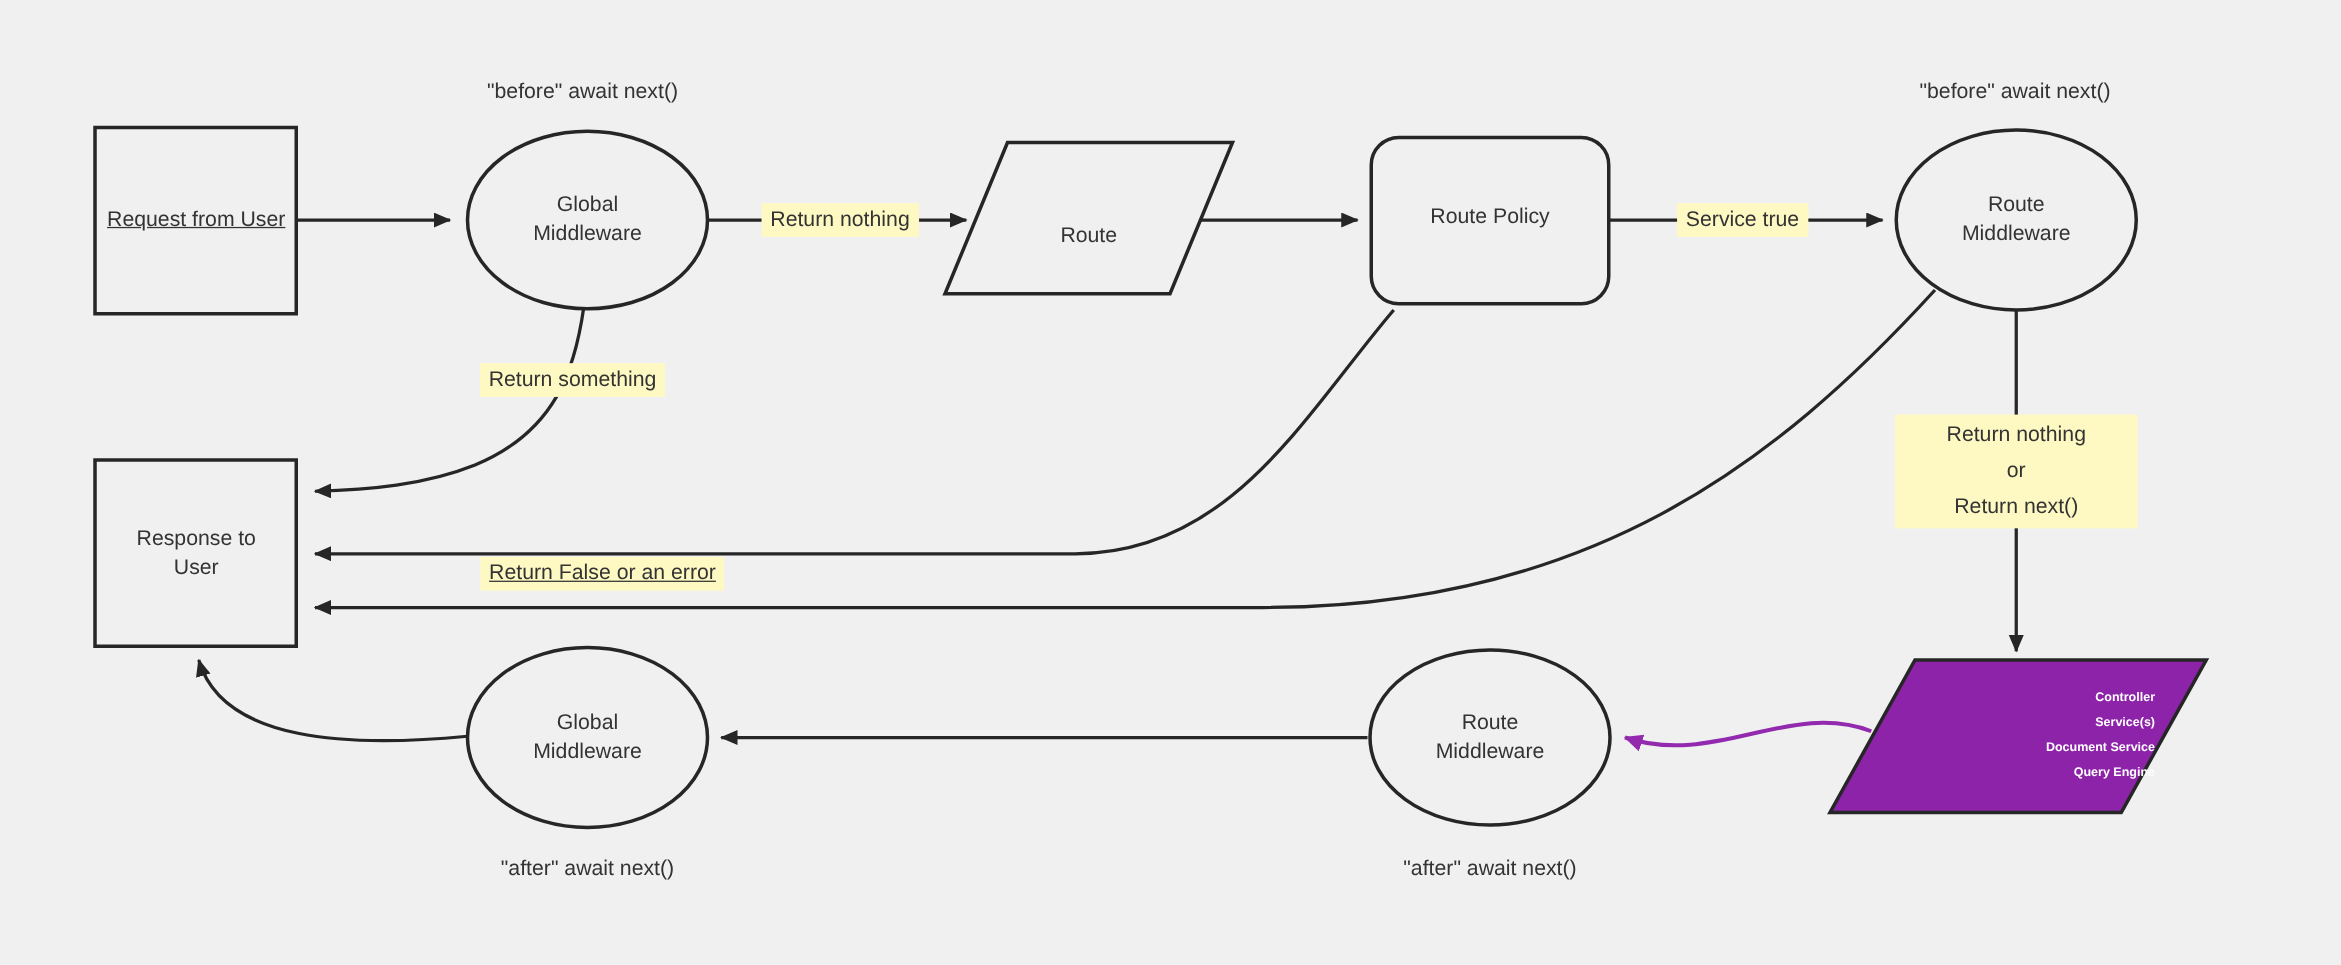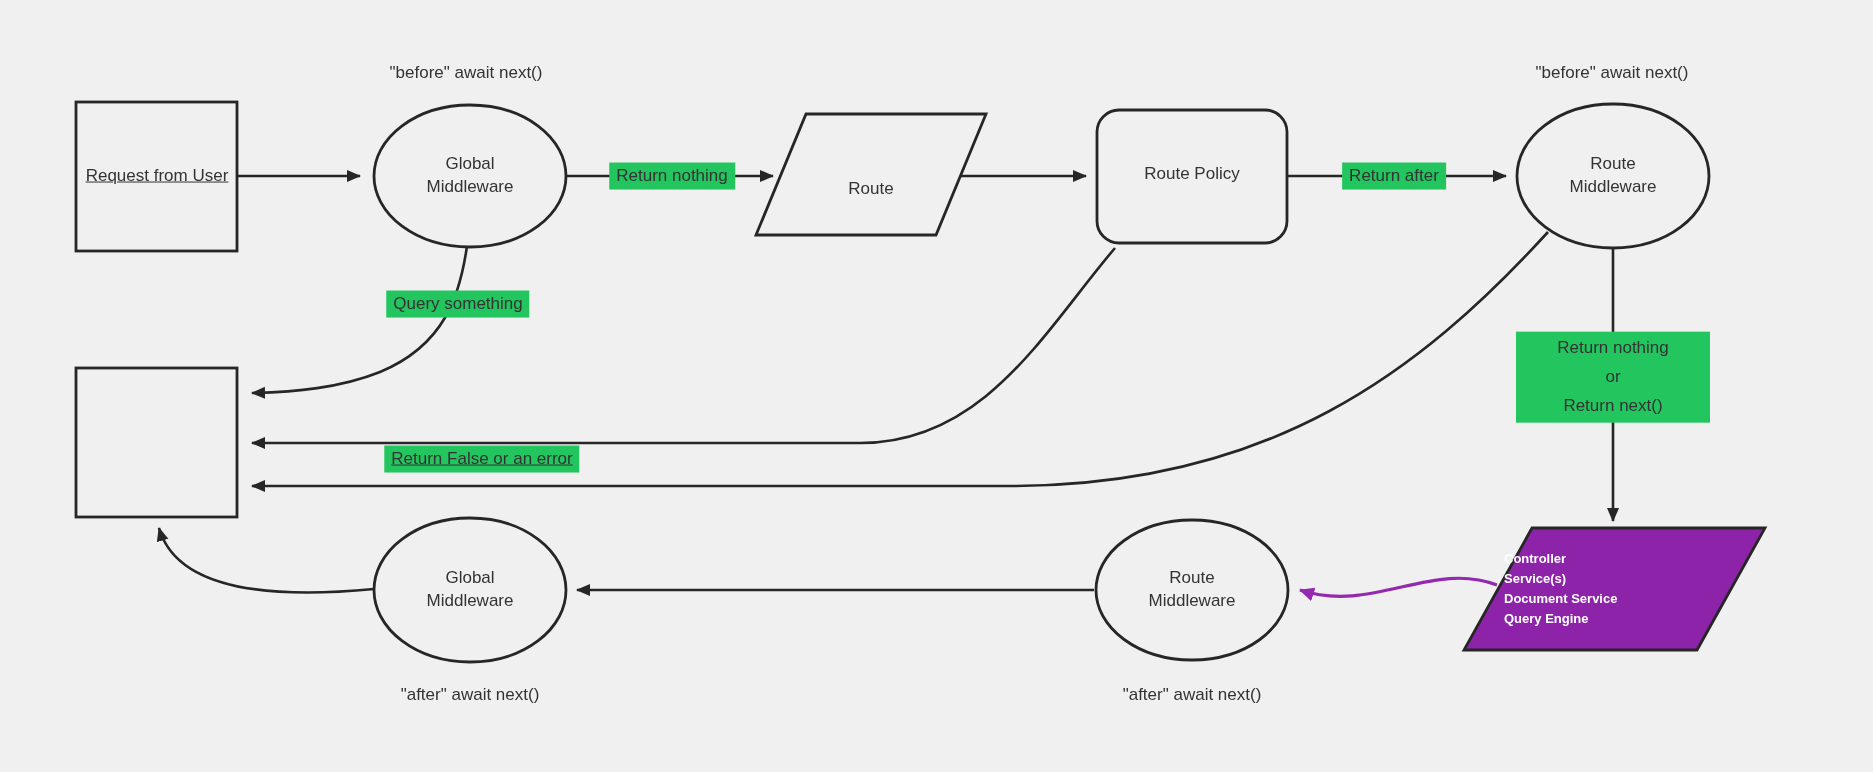--- a/index.html
+++ b/index.html
@@ -22,40 +22,40 @@
   .node-label, .edge-label {
     position: absolute;
     transform: translate(-50%, -50%);
     color: #333333;
     font-size: 17px;
     line-height: 1.35;
     text-align: center;
   }
   .node-label { pointer-events: none; }
   .edge-label {
-    background: #22c55e;
+    background: #fef9c3;
     padding: 2px 7px;
     white-space: nowrap;
   }
   .edge-label.stacked { white-space: normal; line-height: 1.7; }
   .free-label {
     position: absolute;
     transform: translate(-50%, -50%);
     color: #333333;
     font-size: 17px;
     white-space: nowrap;
   }
   .controller-label {
     position: absolute;
     transform: translate(-50%, -50%);
     color: #ffffff;
-    font-size: 13px;
+    font-size: 10px;
     font-weight: bold;
     line-height: 20px;
-    text-align: left;
+    text-align: right;
     pointer-events: none;
   }
 </style>
 </head>
 <body>
 
 <div id="canvas">
 
   <svg id="edges" width="1873" height="772" viewBox="0 0 1873 772">
     <defs>
@@ -88,38 +88,39 @@
     <ellipse cx="470" cy="590" rx="96" ry="72" fill="#f0f0f0" stroke="#262626" stroke-width="2.8"></ellipse>
     <ellipse cx="1192" cy="590" rx="96" ry="70" fill="#f0f0f0" stroke="#262626" stroke-width="2.8"></ellipse>
     <polygon points="1532,528 1765,528 1697,650 1464,650" fill="#8d23a9" stroke="#262626" stroke-width="2.8"></polygon>
   </svg>
 
   <div class="node-label" style="left:157px; top:176px; width:145px;text-decoration:underline;">Request from User</div>
   <div class="node-label" style="left:470px; top:176px; width:120px;">Global Middleware</div>
   <div class="node-label" style="left:871px; top:189px; width:120px;">Route</div>
   <div class="node-label" style="left:1192px; top:174px; width:160px;">Route Policy</div>
   <div class="node-label" style="left:1613px; top:176px; width:125px;">Route Middleware</div>
+  <div class="node-label" style="left:157px; top:443px; width:135px;">Response to User</div>
   <div class="node-label" style="left:470px; top:590px; width:120px;">Global Middleware</div>
   <div class="node-label" style="left:1192px; top:590px; width:125px;">Route Middleware</div>
 
   <div class="controller-label" style="left:1614px; top:589px; width:220px;">
     <div>Controller</div>
     <div>Service(s)</div>
     <div>Document Service</div>
     <div>Query Engine</div>
   </div>
 
   <div class="free-label" style="left:466px; top:73px;">"before" await next()</div>
   <div class="free-label" style="left:1612px; top:73px;">"before" await next()</div>
   <div class="free-label" style="left:470px; top:695px;">"after" await next()</div>
   <div class="free-label" style="left:1192px; top:695px;">"after" await next()</div>
 
   <div class="edge-label" style="left:672px; top:176px;">Return nothing</div>
-  <div class="edge-label" style="left:1394px; top:176px;">Return after</div>
-  <div class="edge-label" style="left:458px; top:304px;">Query something</div>
+  <div class="edge-label" style="left:1394px; top:176px;">Service true</div>
+  <div class="edge-label" style="left:458px; top:304px;">Return something</div>
   <div class="edge-label" style="left:482px; top:459px;text-decoration:underline;">Return False or an error</div>
 
   <div class="edge-label stacked" style="left:1613px; top:377px; width:180px;">
     <div>Return nothing</div>
     <div>or</div>
     <div>Return next()</div>
   </div>
 
 </div>
 

